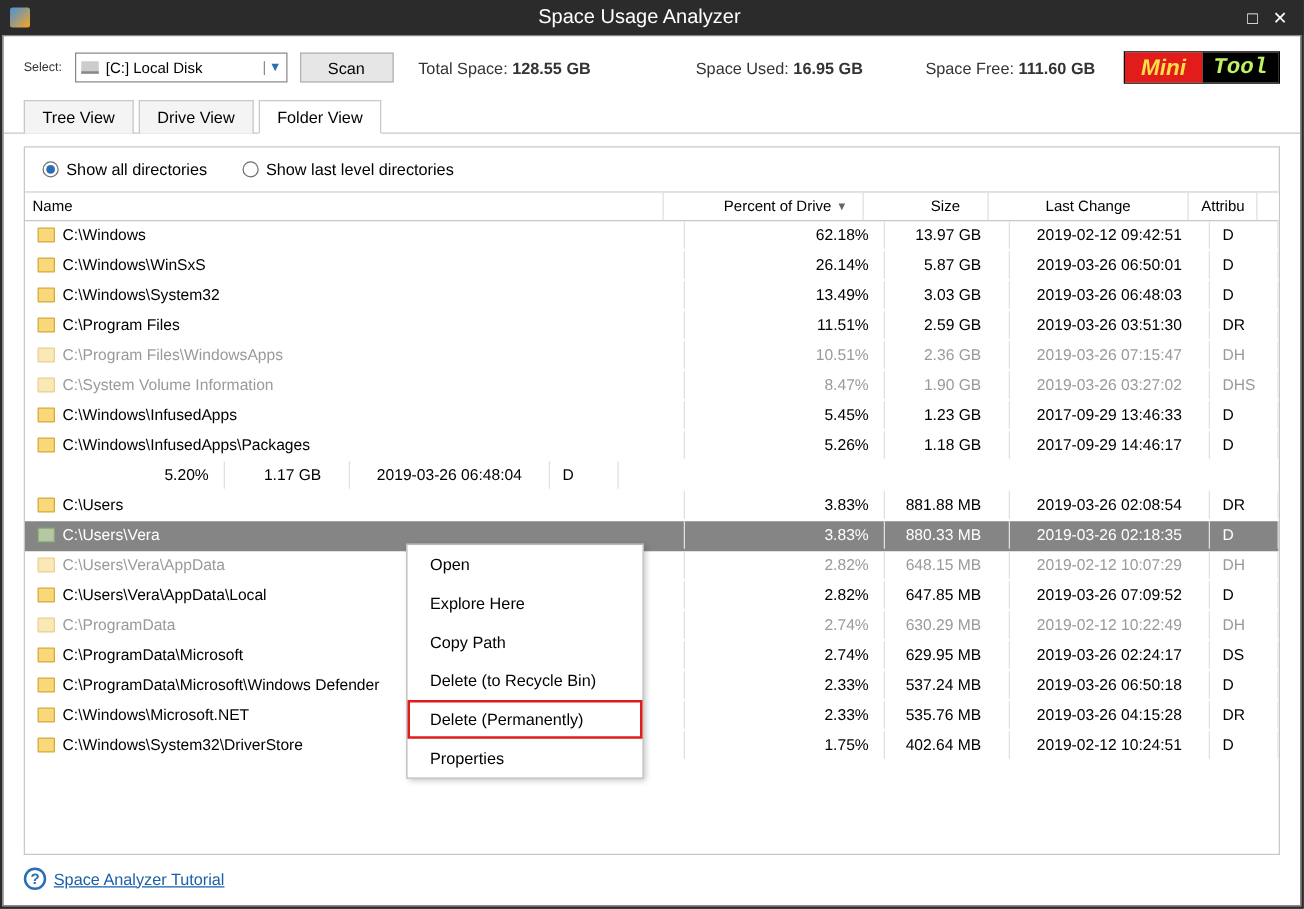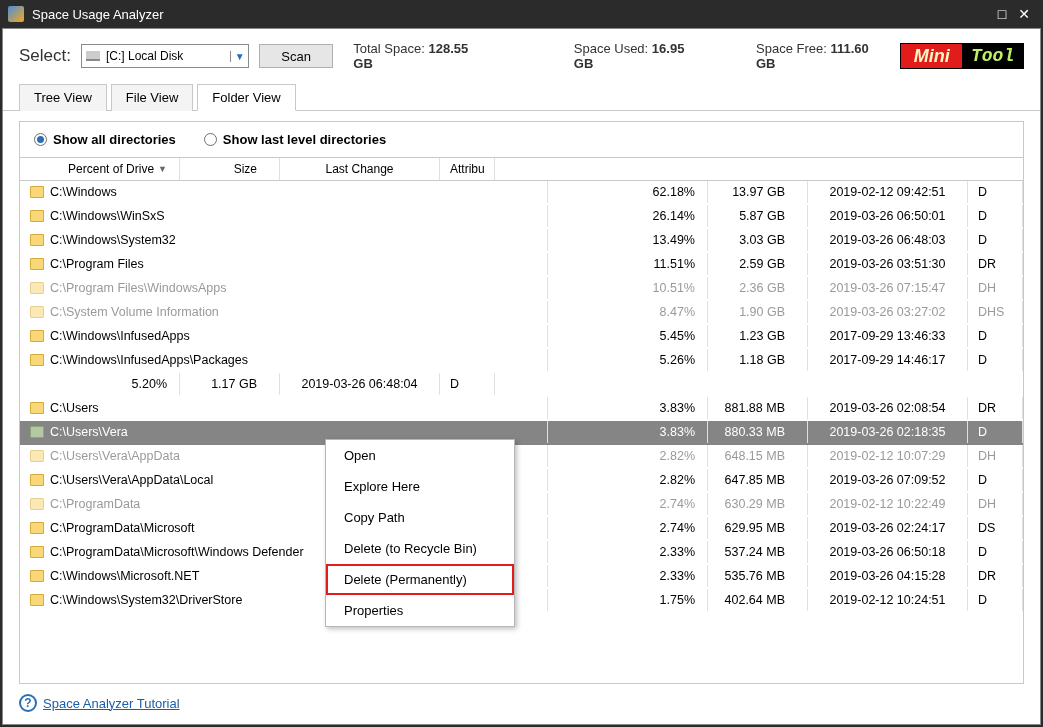--- a/index.html
+++ b/index.html
@@ -1,39 +1,39 @@
 <!DOCTYPE html>
 <html><head>
 <meta charset="utf-8">
 <style>
 * { box-sizing: border-box; margin: 0; padding: 0; }
 body { font-family: "Segoe UI", Tahoma, sans-serif; font-size: 13px; background: #2b2b2b; width: 1043px; height: 727px; overflow: hidden; }
 .window { width: 1043px; height: 727px; background: #2b2b2b; display: flex; flex-direction: column; }
 .titlebar { height: 28px; background: #2b2b2b; color: #fff; display: flex; align-items: center; padding: 0 8px; }
 .titlebar .app-icon { width: 16px; height: 16px; margin-right: 8px; background: linear-gradient(135deg,#4a90d9,#f5a623); border-radius: 2px; }
-.titlebar .title { flex: 1; font-size: 13px; }
+.titlebar .title { flex: 1; font-size: 16px; text-align: center; }
 .titlebar .ctrl { width: 22px; height: 22px; display: flex; align-items: center; justify-content: center; color: #fff; cursor: pointer; font-size: 14px; }
 .content { flex: 1; background: #fff; margin: 0 2px 2px 2px; display: flex; flex-direction: column; border: 1px solid #888; }
 .toolbar { display: flex; align-items: center; padding: 12px 16px; gap: 10px; }
-.toolbar .label { font-size: 17px; color: #333; }
+.toolbar .label { font-size: 10px; color: #333; }
 .select-box { display: flex; align-items: center; border: 1px solid #8a8a8a; height: 24px; width: 170px; background: #fff; }
 .select-box .drive-icon { width: 14px; height: 10px; margin: 0 4px; background: #ccc; border-bottom: 2px solid #888; }
 .select-box .sel-text { flex: 1; font-size: 12px; padding-left: 2px; }
 .select-box .dd { width: 18px; text-align: center; border-left: 1px solid #8a8a8a; color: #2a6fb5; font-size: 10px; }
 .btn-scan { width: 75px; height: 24px; background: #e6e6e6; border: 1px solid #b0b0b0; font-size: 13px; cursor: pointer; }
 .stat { font-size: 13px; color: #333; }
 .stat b { font-weight: bold; }
 .logo { margin-left: auto; width: 125px; height: 26px; display: flex; font-weight: bold; font-style: italic; font-size: 18px; border: 1px solid #000; }
-.logo .red { background: #e21b1b; color: #fef9c3; flex: 1; display: flex; align-items: center; justify-content: center; text-align: center; }
+.logo .red { background: #e21b1b; color: #fde047; flex: 1; display: flex; align-items: center; justify-content: center; text-align: center; }
 .logo .blk { background: #000; color: #bef264; flex: 1; display: flex; align-items: center; justify-content: center; font-family: Liberation Mono, monospace; }
 .tabs { display: flex; padding: 0 16px; border-bottom: 1px solid #c8c8c8; }
 .tab { padding: 5px 14px; border: 1px solid #c8c8c8; border-bottom: none; margin-right: 4px; background: #f4f4f4; font-size: 13px; cursor: pointer; position: relative; top: 1px; }
 .tab.active { background: #fff; border-bottom: 1px solid #fff; }
 .main-panel { margin: 10px 16px 0 16px; border: 1px solid #c8c8c8; flex: 1; display: flex; flex-direction: column; overflow: hidden; }
-.radios { padding: 10px 14px; display: flex; gap: 28px; align-items: flex-end; font-weight: bold; }
+.radios { padding: 10px 14px; display: flex; gap: 28px; align-items: flex-end; }
 .radio { display: flex; align-items: center; gap: 6px; font-size: 13px; cursor: pointer; }
 .radio .dot { width: 13px; height: 13px; border: 1px solid #6f6f6f; border-radius: 50%; display: flex; align-items: center; justify-content: center; }
 .radio.sel .dot::after { content: ""; width: 7px; height: 7px; background: #2a6fb5; border-radius: 50%; }
 .grid { flex: 1; display: flex; flex-direction: column; overflow: hidden; position: relative; }
 .grid-head { display: flex; background: #fff; border-top: 1px solid #c8c8c8; border-bottom: 1px solid #c8c8c8; font-size: 12px; }
 .col { padding: 4px 6px; border-right: 1px solid #e0e0e0; white-space: nowrap; overflow: hidden; }
 .col.name { flex: 1; min-width: 100px; }
 .col.pct { width: 160px; text-align: right; padding-right: 12px; display: flex; justify-content: flex-end; align-items: center; gap: 4px; }
 .col.size { width: 100px; text-align: right; padding-right: 22px; }
 .col.date { width: 160px; text-align: center; }
@@ -88,38 +88,39 @@
         <span>Space Free:</span> <b>111.60 GB</b>
       </span>
       <div class="logo">
         <div class="red">Mini</div>
         <div class="blk">Tool</div>
       </div>
     </div>
 
     <div class="tabs">
       <div class="tab">Tree View</div>
-      <div class="tab">File View</div>
+      <div class="tab">Drive View</div>
       <div class="tab active">Folder View</div>
     </div>
 
     <div class="main-panel">
       <div class="radios">
         <div class="radio sel">
           <span class="dot"></span>
           <span>Show all directories</span>
         </div>
         <div class="radio">
           <span class="dot"></span>
           <span>Show last level directories</span>
         </div>
       </div>
 
       <div class="grid">
         <div class="grid-head">
+          <div class="col name">Name</div>
           <div class="col pct">
             <span>Percent of Drive</span>
               <span class="sort-arrow">▼</span>
           </div>
           <div class="col size">Size</div>
           <div class="col date">Last Change</div>
           <div class="col attr">Attribu</div>
           <div class="col scroll-pad"></div>
         </div>
         <div class="grid-body" id="grid-body">

